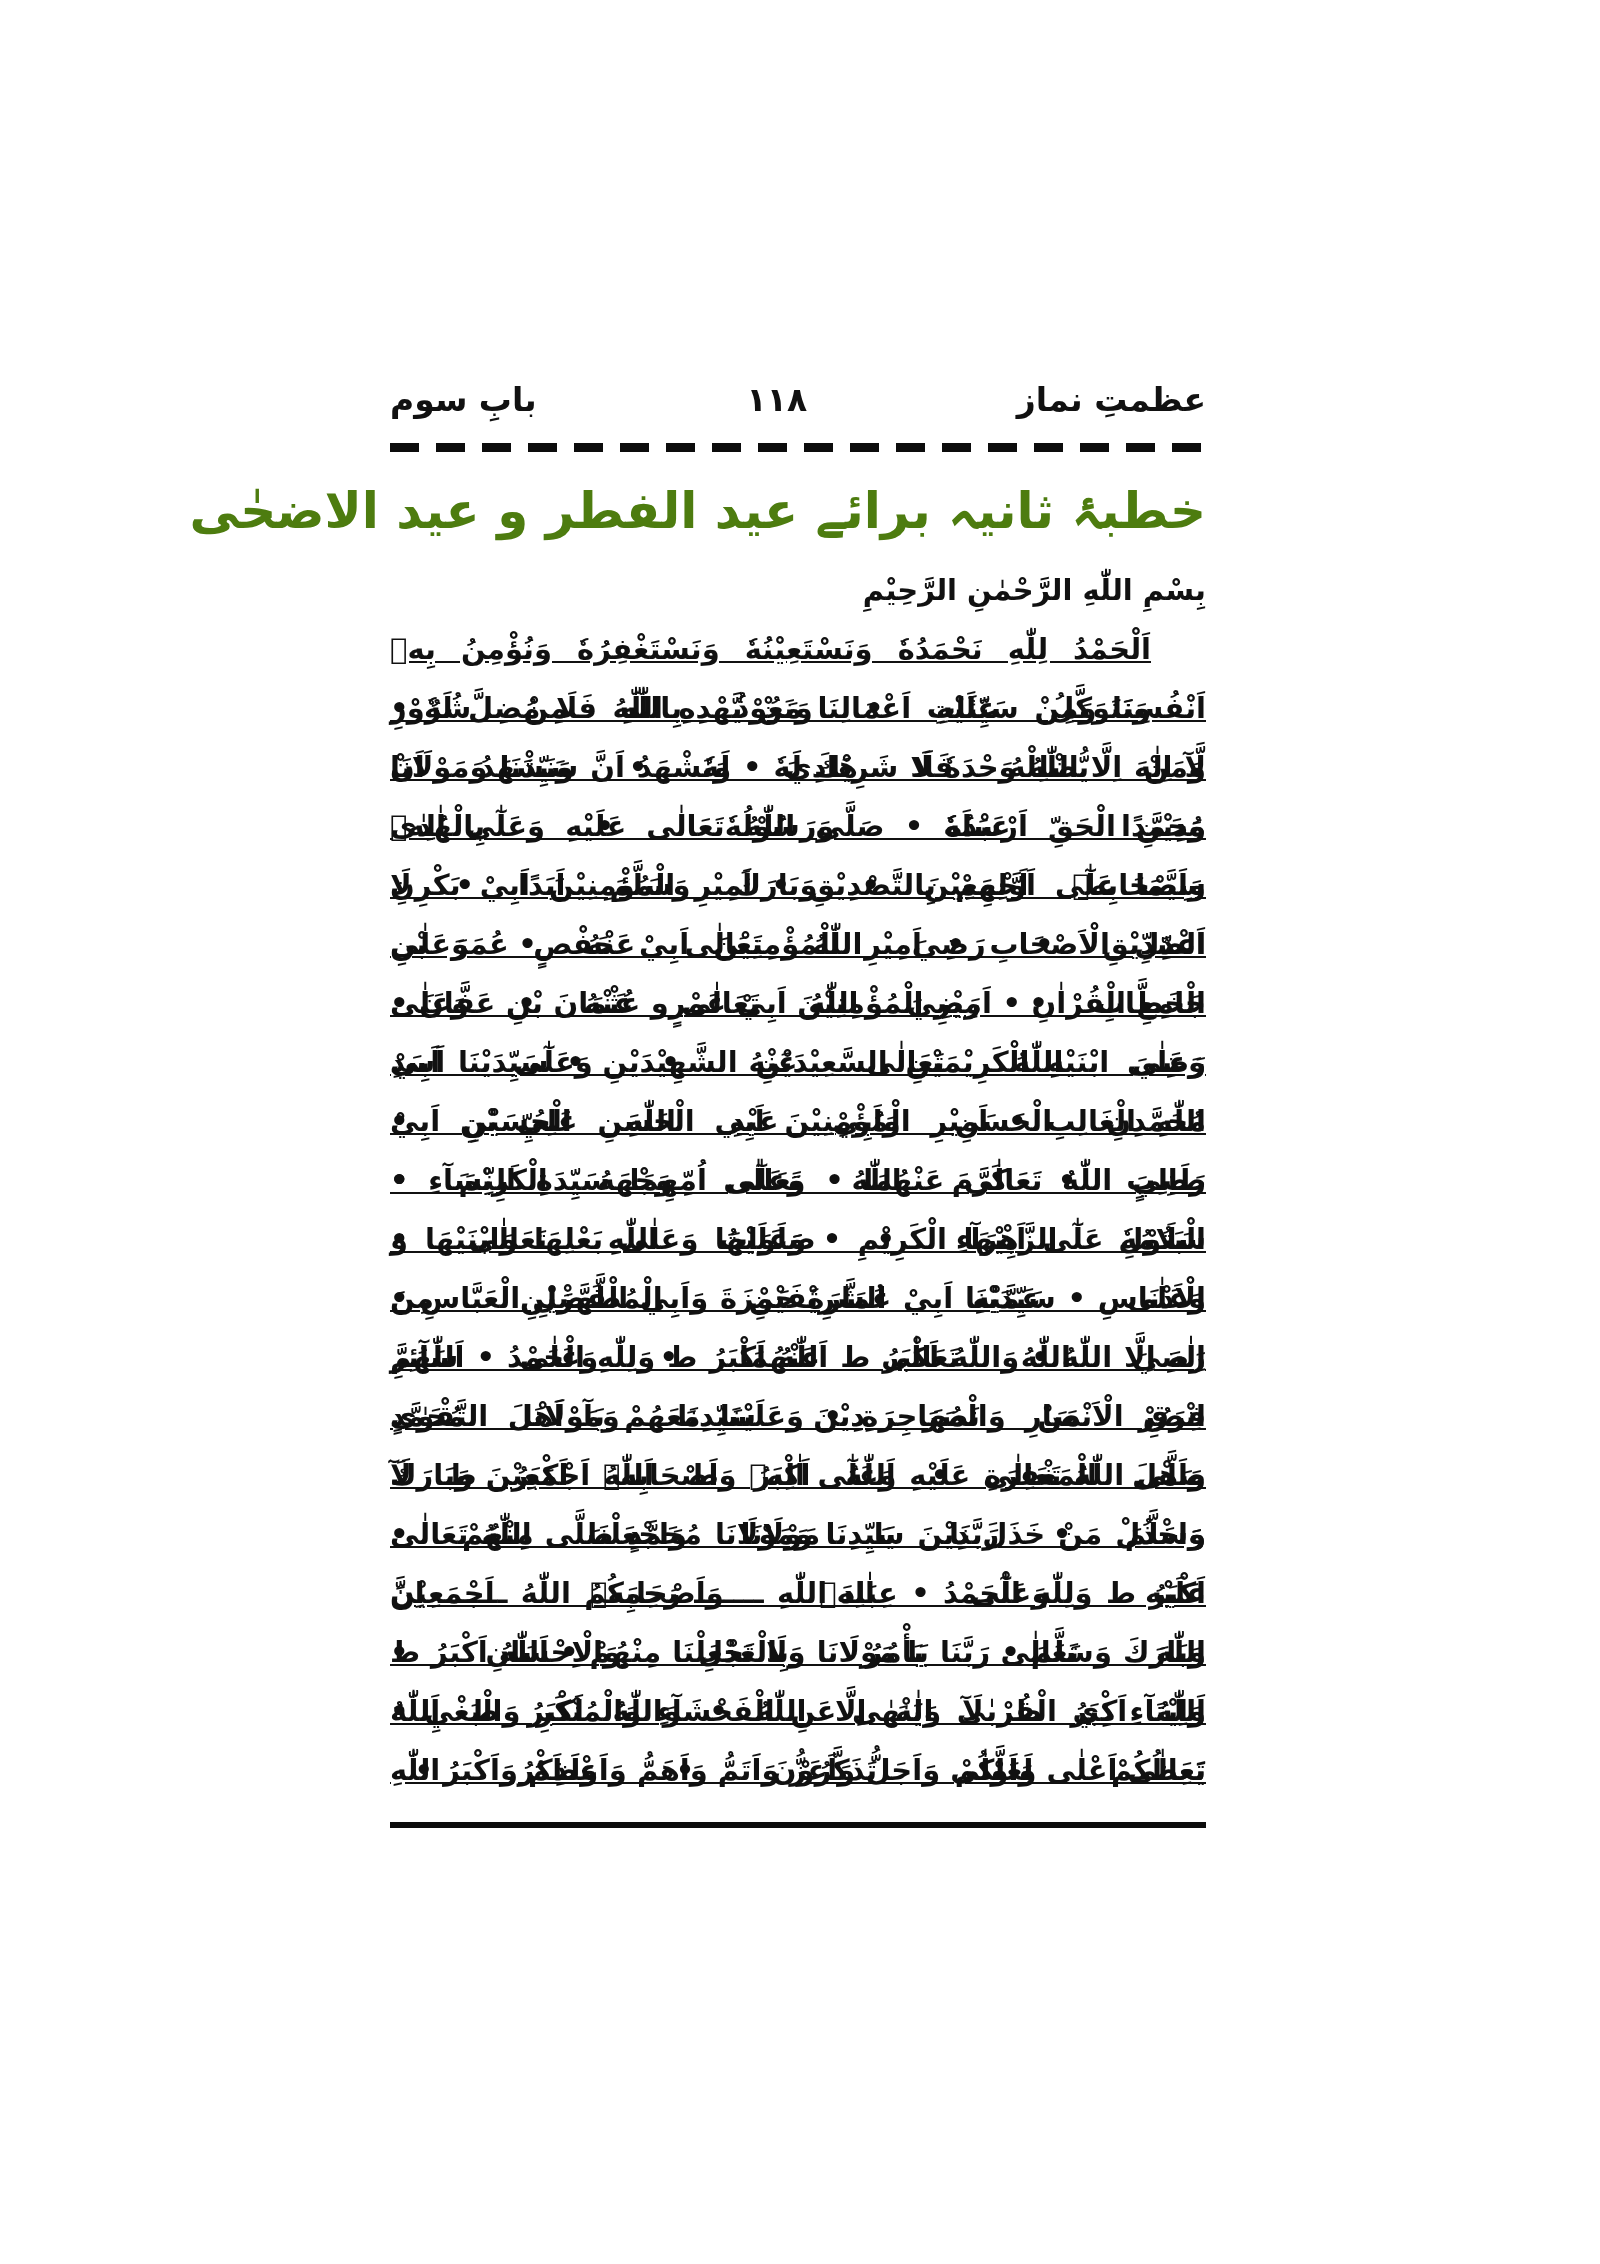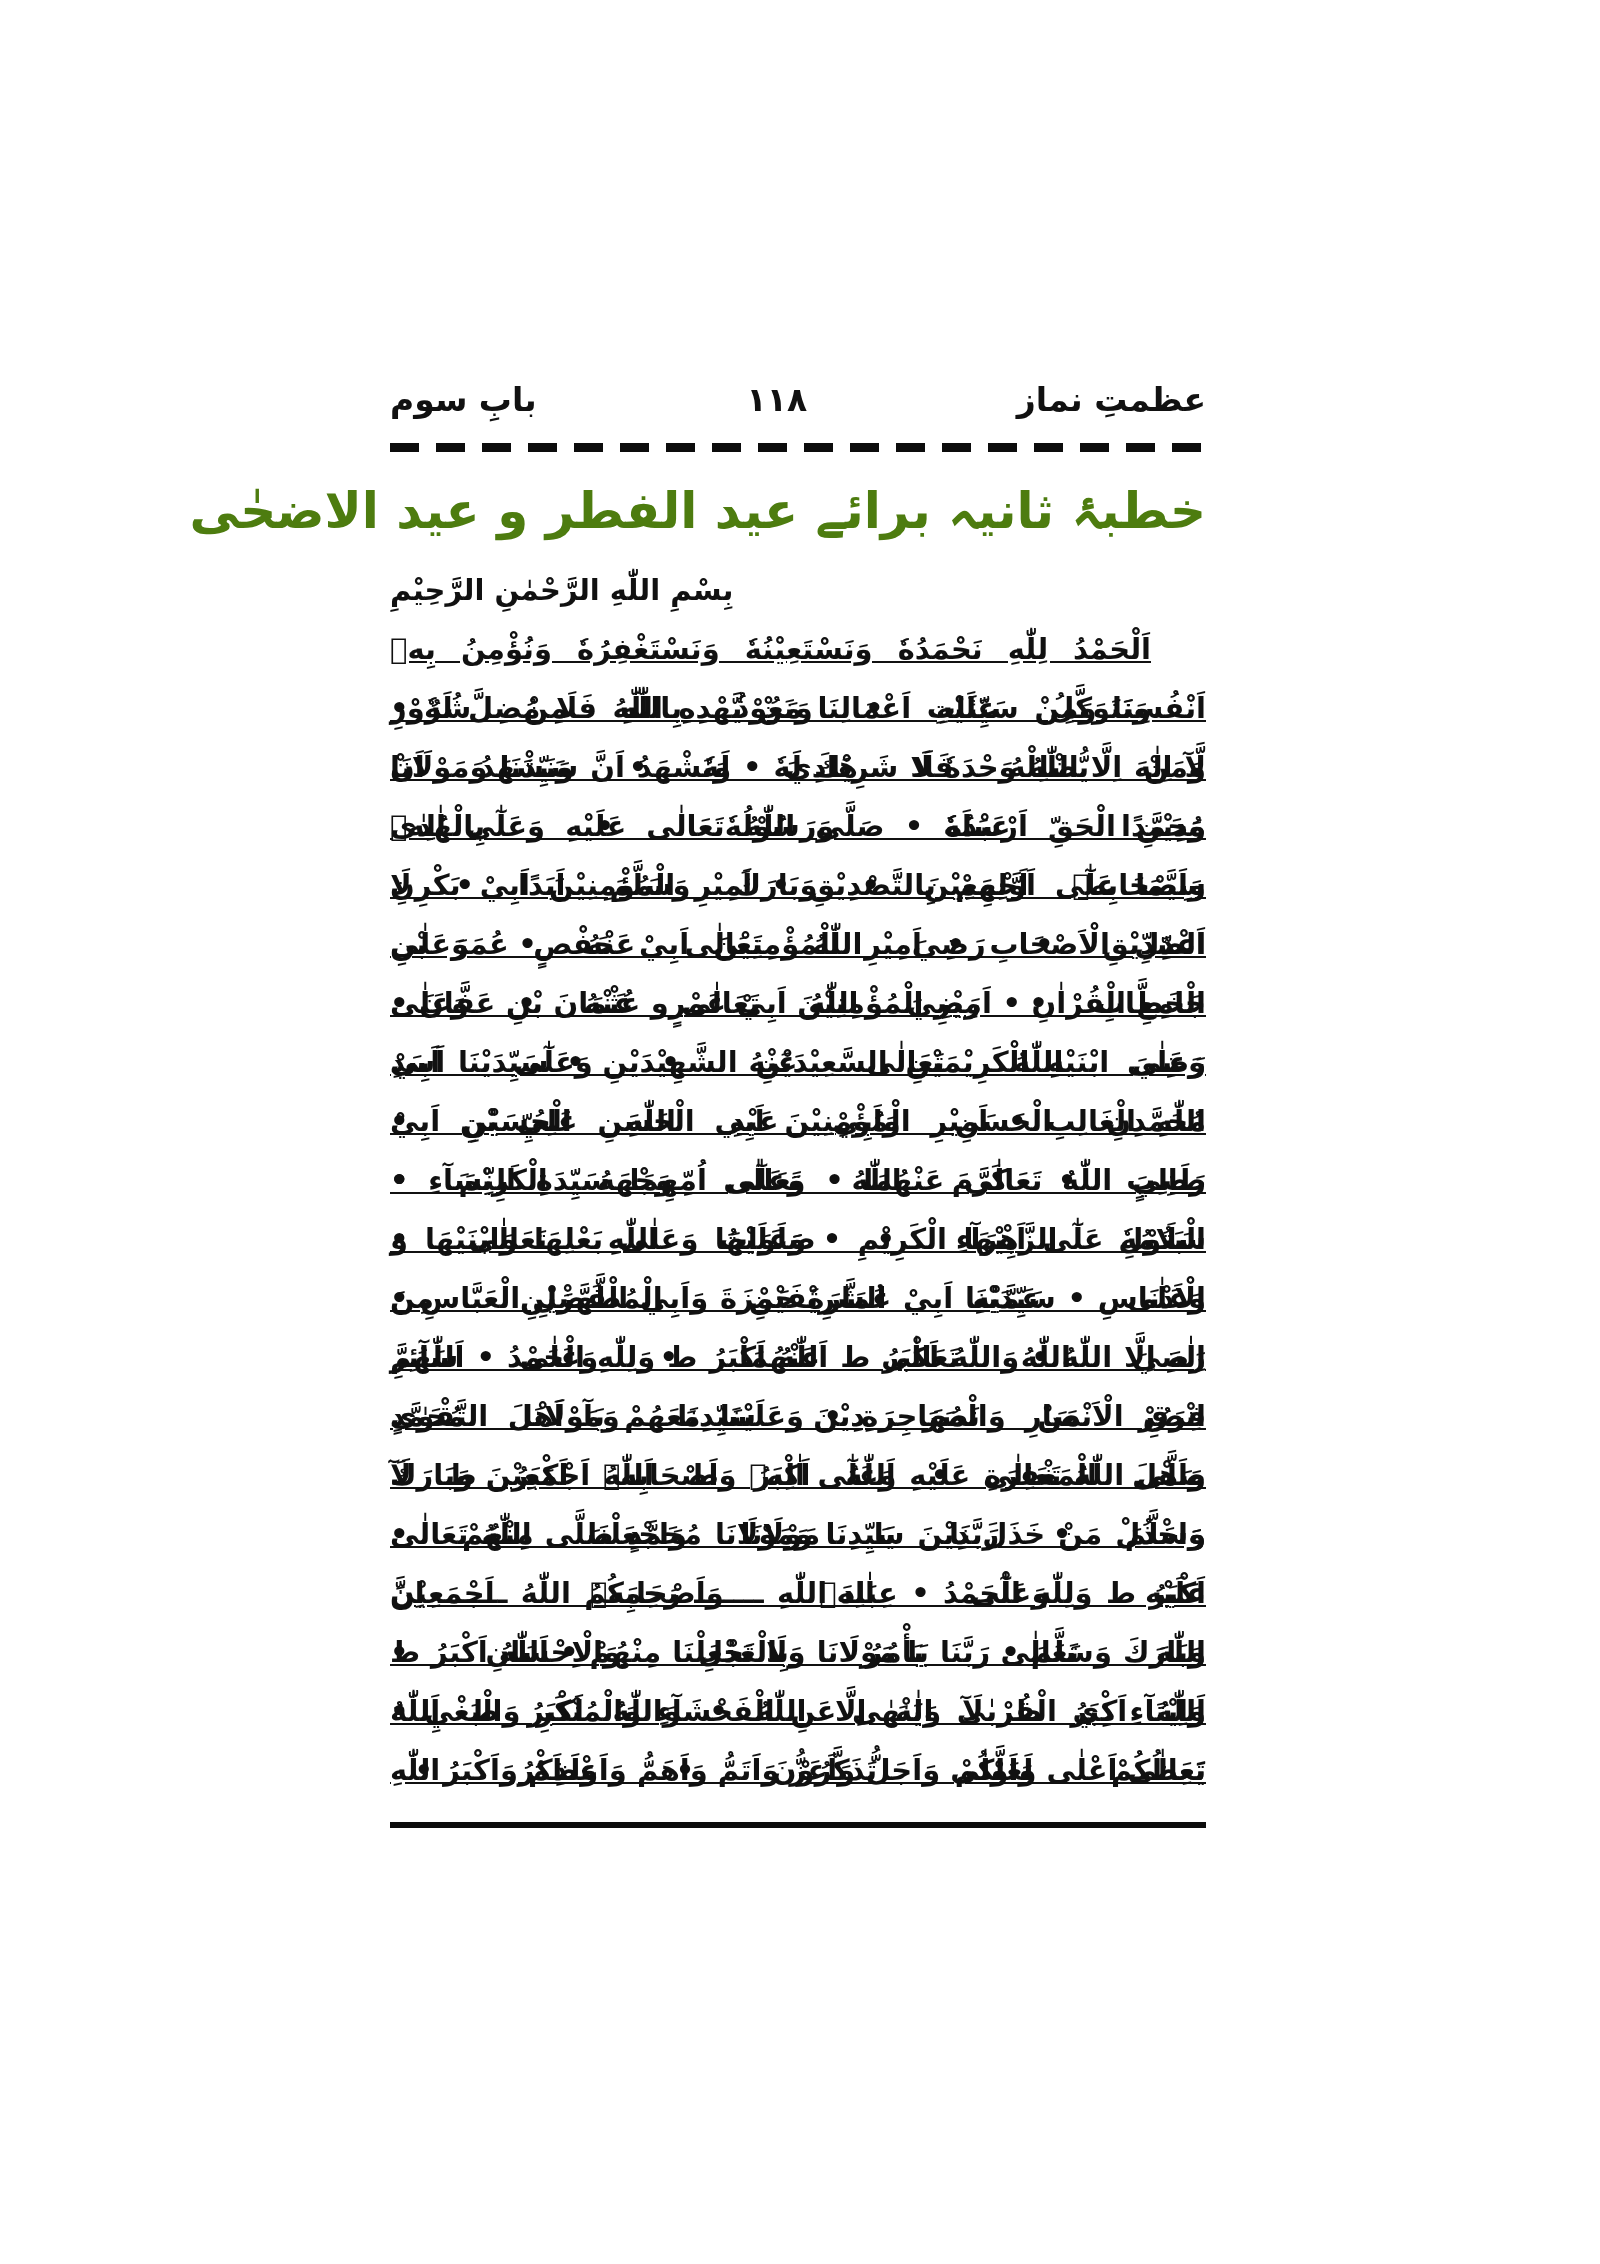--- a/index.html
+++ b/index.html
@@ -56,21 +56,21 @@
     font-weight: bold;
     line-height: 86px;
     color: #4d7c0f;
     white-space: nowrap;
   }
   .basmala {
     position: absolute;
     top: 566px;
     left: 0;
     width: 100%;
-    text-align: left;
+    text-align: right;
     font-size: 29px;
     font-weight: bold;
     line-height: 48px;
   }
   
   .khutbah-text {
     position: absolute;
     top: 620px;
     left: 0;
     width: 100%;

